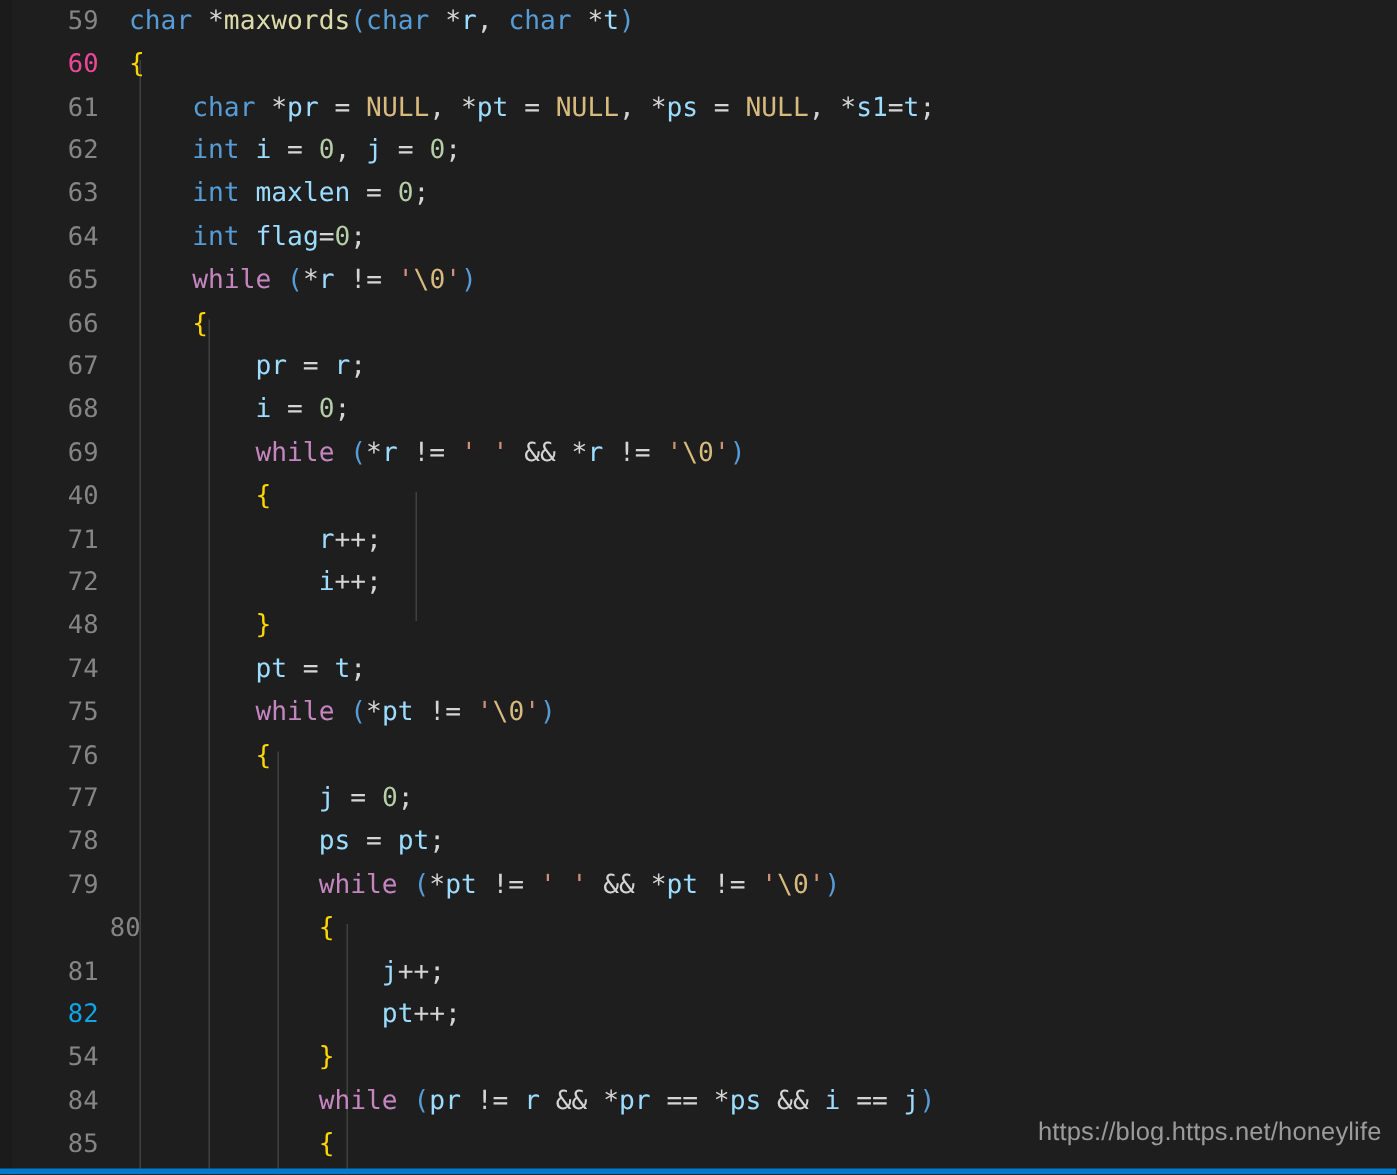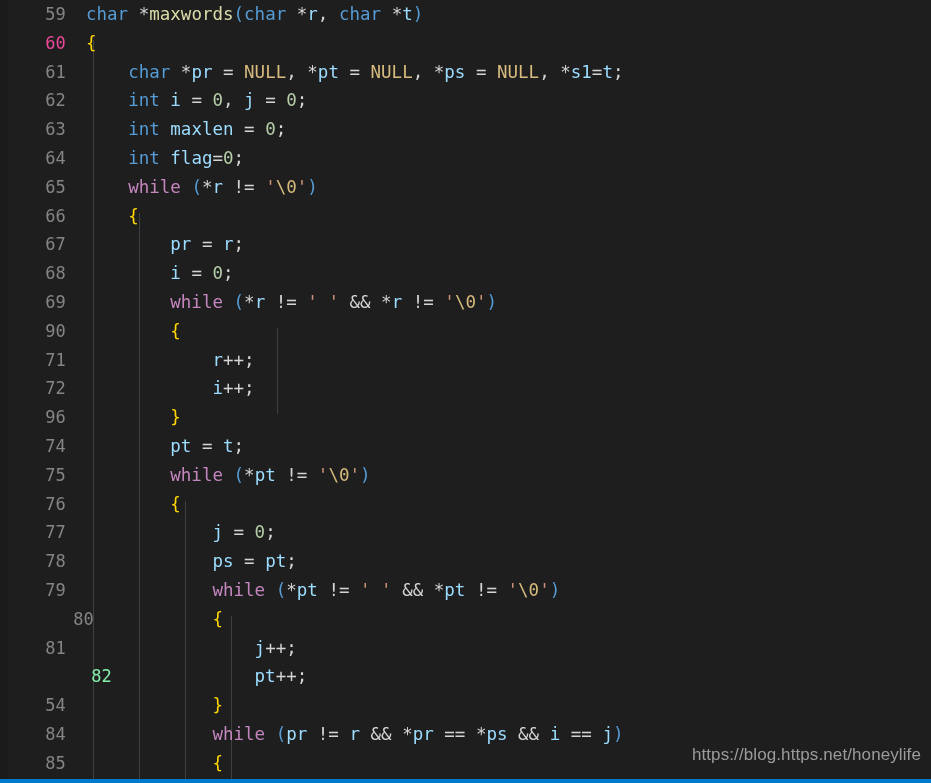--- a/index.html
+++ b/index.html
@@ -115,33 +115,33 @@
       <div class="line" style="top: 28.8px; position: absolute; left: 0px; width: 931px;"><span class="lnum" style="color: #ec4899;">60</span><span class="ltext"><span class="br" style="color: rgb(255, 215, 0);">{</span></span></div>
       <div class="line" style="top: 57.6px; position: absolute; left: 0px; width: 931px;"><span class="lnum" style="color: rgb(133, 133, 133);">61</span><span class="ltext"><span class="op" style="color: rgb(212, 212, 212);">    </span><span class="kw" style="color: rgb(86, 156, 214);">char</span><span class="op" style="color: rgb(212, 212, 212);"> *</span><span class="var" style="color: rgb(156, 220, 254);">pr</span><span class="op" style="color: rgb(212, 212, 212);"> = </span><span class="cst" style="color: rgb(215, 186, 125);">NULL</span><span class="op" style="color: rgb(212, 212, 212);">, *</span><span class="var" style="color: rgb(156, 220, 254);">pt</span><span class="op" style="color: rgb(212, 212, 212);"> = </span><span class="cst" style="color: rgb(215, 186, 125);">NULL</span><span class="op" style="color: rgb(212, 212, 212);">, *</span><span class="var" style="color: rgb(156, 220, 254);">ps</span><span class="op" style="color: rgb(212, 212, 212);"> = </span><span class="cst" style="color: rgb(215, 186, 125);">NULL</span><span class="op" style="color: rgb(212, 212, 212);">, *</span><span class="var" style="color: rgb(156, 220, 254);">s1</span><span class="op" style="color: rgb(212, 212, 212);">=</span><span class="var" style="color: rgb(156, 220, 254);">t</span><span class="op" style="color: rgb(212, 212, 212);">;</span></span></div>
       <div class="line" style="top: 86.4px; position: absolute; left: 0px; width: 931px;"><span class="lnum" style="color: rgb(133, 133, 133);">62</span><span class="ltext"><span class="op" style="color: rgb(212, 212, 212);">    </span><span class="kw" style="color: rgb(86, 156, 214);">int</span><span class="op" style="color: rgb(212, 212, 212);"> </span><span class="var" style="color: rgb(156, 220, 254);">i</span><span class="op" style="color: rgb(212, 212, 212);"> = </span><span class="num" style="color: rgb(181, 206, 168);">0</span><span class="op" style="color: rgb(212, 212, 212);">, </span><span class="var" style="color: rgb(156, 220, 254);">j</span><span class="op" style="color: rgb(212, 212, 212);"> = </span><span class="num" style="color: rgb(181, 206, 168);">0</span><span class="op" style="color: rgb(212, 212, 212);">;</span></span></div>
       <div class="line" style="top: 115.2px; position: absolute; left: 0px; width: 931px;"><span class="lnum" style="color: rgb(133, 133, 133);">63</span><span class="ltext"><span class="op" style="color: rgb(212, 212, 212);">    </span><span class="kw" style="color: rgb(86, 156, 214);">int</span><span class="op" style="color: rgb(212, 212, 212);"> </span><span class="var" style="color: rgb(156, 220, 254);">maxlen</span><span class="op" style="color: rgb(212, 212, 212);"> = </span><span class="num" style="color: rgb(181, 206, 168);">0</span><span class="op" style="color: rgb(212, 212, 212);">;</span></span></div>
       <div class="line" style="top: 144px; position: absolute; left: 0px; width: 931px;"><span class="lnum" style="color: rgb(133, 133, 133);">64</span><span class="ltext"><span class="op" style="color: rgb(212, 212, 212);">    </span><span class="kw" style="color: rgb(86, 156, 214);">int</span><span class="op" style="color: rgb(212, 212, 212);"> </span><span class="var" style="color: rgb(156, 220, 254);">flag</span><span class="op" style="color: rgb(212, 212, 212);">=</span><span class="num" style="color: rgb(181, 206, 168);">0</span><span class="op" style="color: rgb(212, 212, 212);">;</span></span></div>
       <div class="line" style="top: 172.8px; position: absolute; left: 0px; width: 931px;"><span class="lnum" style="color: rgb(133, 133, 133);">65</span><span class="ltext"><span class="op" style="color: rgb(212, 212, 212);">    </span><span class="ctl" style="color: rgb(197, 134, 192);">while</span><span class="op" style="color: rgb(212, 212, 212);"> </span><span class="pn" style="color: rgb(86, 156, 214);">(</span><span class="op" style="color: rgb(212, 212, 212);">*</span><span class="var" style="color: rgb(156, 220, 254);">r</span><span class="op" style="color: rgb(212, 212, 212);"> != </span><span class="str" style="color: rgb(206, 145, 120);">'</span><span class="cst" style="color: rgb(215, 186, 125);">\0</span><span class="str" style="color: rgb(206, 145, 120);">'</span><span class="pn" style="color: rgb(86, 156, 214);">)</span></span></div>
       <div class="line" style="top: 201.6px; position: absolute; left: 0px; width: 931px;"><span class="lnum" style="color: rgb(133, 133, 133);">66</span><span class="ltext"><span class="op" style="color: rgb(212, 212, 212);">    </span><span class="br" style="color: rgb(255, 215, 0);">{</span></span></div>
       <div class="line" style="top: 230.4px; position: absolute; left: 0px; width: 931px;"><span class="lnum" style="color: rgb(133, 133, 133);">67</span><span class="ltext"><span class="op" style="color: rgb(212, 212, 212);">        </span><span class="var" style="color: rgb(156, 220, 254);">pr</span><span class="op" style="color: rgb(212, 212, 212);"> = </span><span class="var" style="color: rgb(156, 220, 254);">r</span><span class="op" style="color: rgb(212, 212, 212);">;</span></span></div>
       <div class="line" style="top: 259.2px; position: absolute; left: 0px; width: 931px;"><span class="lnum" style="color: rgb(133, 133, 133);">68</span><span class="ltext"><span class="op" style="color: rgb(212, 212, 212);">        </span><span class="var" style="color: rgb(156, 220, 254);">i</span><span class="op" style="color: rgb(212, 212, 212);"> = </span><span class="num" style="color: rgb(181, 206, 168);">0</span><span class="op" style="color: rgb(212, 212, 212);">;</span></span></div>
       <div class="line" style="top: 288px; position: absolute; left: 0px; width: 931px;"><span class="lnum" style="color: rgb(133, 133, 133);">69</span><span class="ltext"><span class="op" style="color: rgb(212, 212, 212);">        </span><span class="ctl" style="color: rgb(197, 134, 192);">while</span><span class="op" style="color: rgb(212, 212, 212);"> </span><span class="pn" style="color: rgb(86, 156, 214);">(</span><span class="op" style="color: rgb(212, 212, 212);">*</span><span class="var" style="color: rgb(156, 220, 254);">r</span><span class="op" style="color: rgb(212, 212, 212);"> != </span><span class="str" style="color: rgb(206, 145, 120);">' '</span><span class="op" style="color: rgb(212, 212, 212);"> &amp;&amp; *</span><span class="var" style="color: rgb(156, 220, 254);">r</span><span class="op" style="color: rgb(212, 212, 212);"> != </span><span class="str" style="color: rgb(206, 145, 120);">'</span><span class="cst" style="color: rgb(215, 186, 125);">\0</span><span class="str" style="color: rgb(206, 145, 120);">'</span><span class="pn" style="color: rgb(86, 156, 214);">)</span></span></div>
-      <div class="line" style="top: 316.8px; position: absolute; left: 0px; width: 931px;"><span class="lnum" style="color: rgb(133, 133, 133);">90</span><span class="ltext"><span class="op" style="color: rgb(212, 212, 212);">        </span><span class="br" style="color: rgb(255, 215, 0);">{</span></span></div>
+      <div class="line" style="top: 316.8px; position: absolute; left: 0px; width: 931px;"><span class="lnum" style="color: rgb(133, 133, 133);">40</span><span class="ltext"><span class="op" style="color: rgb(212, 212, 212);">        </span><span class="br" style="color: rgb(255, 215, 0);">{</span></span></div>
       <div class="line" style="top: 345.6px; position: absolute; left: 0px; width: 931px;"><span class="lnum" style="color: rgb(133, 133, 133);">71</span><span class="ltext"><span class="op" style="color: rgb(212, 212, 212);">            </span><span class="var" style="color: rgb(156, 220, 254);">r</span><span class="op" style="color: rgb(212, 212, 212);">++;</span></span></div>
       <div class="line" style="top: 374.4px; position: absolute; left: 0px; width: 931px;"><span class="lnum" style="color: rgb(133, 133, 133);">72</span><span class="ltext"><span class="op" style="color: rgb(212, 212, 212);">            </span><span class="var" style="color: rgb(156, 220, 254);">i</span><span class="op" style="color: rgb(212, 212, 212);">++;</span></span></div>
-      <div class="line" style="top: 403.2px; position: absolute; left: 0px; width: 931px;"><span class="lnum" style="color: rgb(133, 133, 133);">96</span><span class="ltext"><span class="op" style="color: rgb(212, 212, 212);">        </span><span class="br" style="color: rgb(255, 215, 0);">}</span></span></div>
+      <div class="line" style="top: 403.2px; position: absolute; left: 0px; width: 931px;"><span class="lnum" style="color: rgb(133, 133, 133);">48</span><span class="ltext"><span class="op" style="color: rgb(212, 212, 212);">        </span><span class="br" style="color: rgb(255, 215, 0);">}</span></span></div>
       <div class="line" style="top: 432px; position: absolute; left: 0px; width: 931px;"><span class="lnum" style="color: rgb(133, 133, 133);">74</span><span class="ltext"><span class="op" style="color: rgb(212, 212, 212);">        </span><span class="var" style="color: rgb(156, 220, 254);">pt</span><span class="op" style="color: rgb(212, 212, 212);"> = </span><span class="var" style="color: rgb(156, 220, 254);">t</span><span class="op" style="color: rgb(212, 212, 212);">;</span></span></div>
       <div class="line" style="top: 460.8px; position: absolute; left: 0px; width: 931px;"><span class="lnum" style="color: rgb(133, 133, 133);">75</span><span class="ltext"><span class="op" style="color: rgb(212, 212, 212);">        </span><span class="ctl" style="color: rgb(197, 134, 192);">while</span><span class="op" style="color: rgb(212, 212, 212);"> </span><span class="pn" style="color: rgb(86, 156, 214);">(</span><span class="op" style="color: rgb(212, 212, 212);">*</span><span class="var" style="color: rgb(156, 220, 254);">pt</span><span class="op" style="color: rgb(212, 212, 212);"> != </span><span class="str" style="color: rgb(206, 145, 120);">'</span><span class="cst" style="color: rgb(215, 186, 125);">\0</span><span class="str" style="color: rgb(206, 145, 120);">'</span><span class="pn" style="color: rgb(86, 156, 214);">)</span></span></div>
       <div class="line" style="top: 489.6px; position: absolute; left: 0px; width: 931px;"><span class="lnum" style="color: rgb(133, 133, 133);">76</span><span class="ltext"><span class="op" style="color: rgb(212, 212, 212);">        </span><span class="br" style="color: rgb(255, 215, 0);">{</span></span></div>
       <div class="line" style="top: 518.4px; position: absolute; left: 0px; width: 931px;"><span class="lnum" style="color: rgb(133, 133, 133);">77</span><span class="ltext"><span class="op" style="color: rgb(212, 212, 212);">            </span><span class="var" style="color: rgb(156, 220, 254);">j</span><span class="op" style="color: rgb(212, 212, 212);"> = </span><span class="num" style="color: rgb(181, 206, 168);">0</span><span class="op" style="color: rgb(212, 212, 212);">;</span></span></div>
       <div class="line" style="top: 547.2px; position: absolute; left: 0px; width: 931px;"><span class="lnum" style="color: rgb(133, 133, 133);">78</span><span class="ltext"><span class="op" style="color: rgb(212, 212, 212);">            </span><span class="var" style="color: rgb(156, 220, 254);">ps</span><span class="op" style="color: rgb(212, 212, 212);"> = </span><span class="var" style="color: rgb(156, 220, 254);">pt</span><span class="op" style="color: rgb(212, 212, 212);">;</span></span></div>
       <div class="line" style="top: 576px; position: absolute; left: 0px; width: 931px;"><span class="lnum" style="color: rgb(133, 133, 133);">79</span><span class="ltext"><span class="op" style="color: rgb(212, 212, 212);">            </span><span class="ctl" style="color: rgb(197, 134, 192);">while</span><span class="op" style="color: rgb(212, 212, 212);"> </span><span class="pn" style="color: rgb(86, 156, 214);">(</span><span class="op" style="color: rgb(212, 212, 212);">*</span><span class="var" style="color: rgb(156, 220, 254);">pt</span><span class="op" style="color: rgb(212, 212, 212);"> != </span><span class="str" style="color: rgb(206, 145, 120);">' '</span><span class="op" style="color: rgb(212, 212, 212);"> &amp;&amp; *</span><span class="var" style="color: rgb(156, 220, 254);">pt</span><span class="op" style="color: rgb(212, 212, 212);"> != </span><span class="str" style="color: rgb(206, 145, 120);">'</span><span class="cst" style="color: rgb(215, 186, 125);">\0</span><span class="str" style="color: rgb(206, 145, 120);">'</span><span class="pn" style="color: rgb(86, 156, 214);">)</span></span></div>
       <div class="line" style="top: 604.8px; position: absolute; left: 0px; width: 931px;"><span class="lnum" style="color: rgb(133, 133, 133); padding-left: 28px;">80</span><span class="ltext"><span class="op" style="color: rgb(212, 212, 212);">            </span><span class="br" style="color: rgb(255, 215, 0);">{</span></span></div>
       <div class="line" style="top: 633.6px; position: absolute; left: 0px; width: 931px;"><span class="lnum" style="color: rgb(133, 133, 133);">81</span><span class="ltext"><span class="op" style="color: rgb(212, 212, 212);">                </span><span class="var" style="color: rgb(156, 220, 254);">j</span><span class="op" style="color: rgb(212, 212, 212);">++;</span></span></div>
-      <div class="line" style="top: 662.4px; position: absolute; left: 0px; width: 931px;"><span class="lnum" style="color: #86efac; padding-left: 46px;">82</span><span class="ltext"><span class="op" style="color: rgb(212, 212, 212);">                </span><span class="var" style="color: rgb(156, 220, 254);">pt</span><span class="op" style="color: rgb(212, 212, 212);">++;</span></span></div>
+      <div class="line" style="top: 662.4px; position: absolute; left: 0px; width: 931px;"><span class="lnum" style="color: #0ea5e9;">82</span><span class="ltext"><span class="op" style="color: rgb(212, 212, 212);">                </span><span class="var" style="color: rgb(156, 220, 254);">pt</span><span class="op" style="color: rgb(212, 212, 212);">++;</span></span></div>
       <div class="line" style="top: 691.2px; position: absolute; left: 0px; width: 931px;"><span class="lnum" style="color: rgb(133, 133, 133);">54</span><span class="ltext"><span class="op" style="color: rgb(212, 212, 212);">            </span><span class="br" style="color: rgb(255, 215, 0);">}</span></span></div>
       <div class="line" style="top: 720px; position: absolute; left: 0px; width: 931px;"><span class="lnum" style="color: rgb(133, 133, 133);">84</span><span class="ltext"><span class="op" style="color: rgb(212, 212, 212);">            </span><span class="ctl" style="color: rgb(197, 134, 192);">while</span><span class="op" style="color: rgb(212, 212, 212);"> </span><span class="pn" style="color: rgb(86, 156, 214);">(</span><span class="var" style="color: rgb(156, 220, 254);">pr</span><span class="op" style="color: rgb(212, 212, 212);"> != </span><span class="var" style="color: rgb(156, 220, 254);">r</span><span class="op" style="color: rgb(212, 212, 212);"> &amp;&amp; *</span><span class="var" style="color: rgb(156, 220, 254);">pr</span><span class="op" style="color: rgb(212, 212, 212);"> == *</span><span class="var" style="color: rgb(156, 220, 254);">ps</span><span class="op" style="color: rgb(212, 212, 212);"> &amp;&amp; </span><span class="var" style="color: rgb(156, 220, 254);">i</span><span class="op" style="color: rgb(212, 212, 212);"> == </span><span class="var" style="color: rgb(156, 220, 254);">j</span><span class="pn" style="color: rgb(86, 156, 214);">)</span></span></div>
       <div class="line" style="top: 748.8px; position: absolute; left: 0px; width: 931px;"><span class="lnum" style="color: rgb(133, 133, 133);">85</span><span class="ltext"><span class="op" style="color: rgb(212, 212, 212);">            </span><span class="br" style="color: rgb(255, 215, 0);">{</span></span></div>
       <div class="line" style="top: 777.6px; position: absolute; left: 0px; width: 931px;"><span class="lnum" style="color: rgb(133, 133, 133);">86</span><span class="ltext"></span></div>
     </div>
 
   <div class="watermark">https://blog.https.net/honeylife</div>
 
   <div class="statusbar" style="background: rgb(0, 122, 204);"></div>
 

